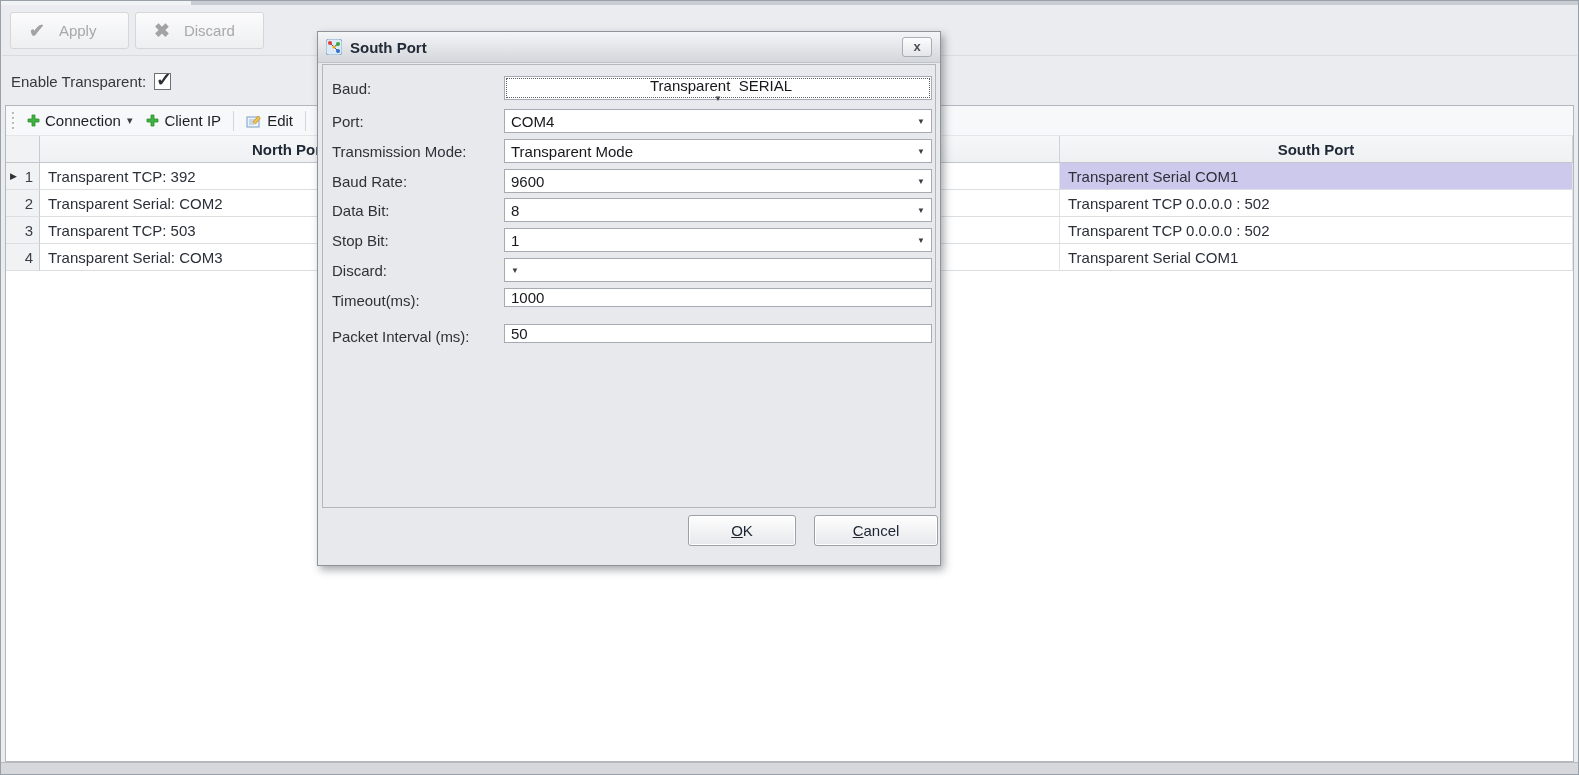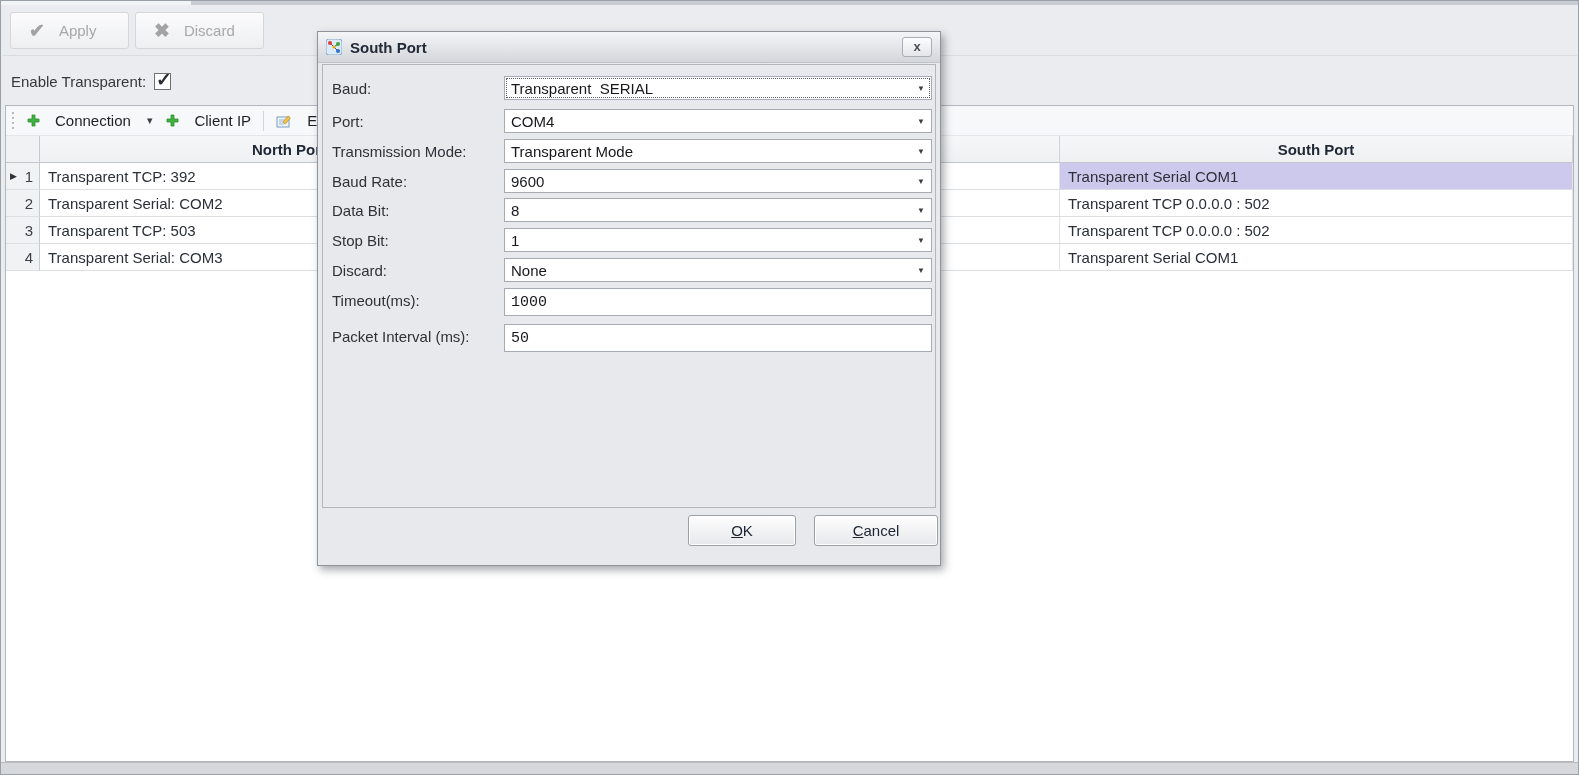--- a/index.html
+++ b/index.html
@@ -37,21 +37,21 @@
   .checkbox .check { position:absolute; left:1px; top:-6px; font-size:19px; font-weight:bold; color:#2c2e33; }
 
   
   .main-panel { position:absolute; top:104px; left:4px; right:4px; bottom:12px;
     background:#fff; border:1px solid #b3b7bd; }
 
   .toolstrip { position:absolute; top:0; left:0; right:0; height:30px; background:#f7f8fa;
     display:flex; align-items:center; border-bottom:1px solid #e4e6ea; padding-left:4px; }
   .grip { display:flex; flex-direction:column; gap:3px; margin:0 6px 0 2px; }
   .grip i { width:2px; height:2px; background:#b6bac1; box-shadow:1px 1px 0 #fff; }
-  .tsitem { display:flex; align-items:center; gap:15px; padding:3px 7px; border-radius:2px;
+  .tsitem { display:flex; align-items:center; gap:5px; padding:3px 7px; border-radius:2px;
     font-size:15px; color:#1d1f24; cursor:default; }
   .tsitem svg { display:block; }
   .ts-caret { font-size:11px; color:#3c4046; margin-left:1px; }
   .ts-sep { width:1px; height:20px; background:#d3d5da; margin:0 5px; }
 
   
   .grid { position:absolute; top:30px; left:0; right:0; bottom:0; }
   .g-row { display:flex; height:27px; }
   .g-head .g-cell {
     background:linear-gradient(#f6f7f8,#eef0f2);
@@ -83,23 +83,23 @@
     background:linear-gradient(#fdfdfe,#e4e5e9); display:flex; align-items:center; justify-content:center;
     font-size:13px; font-weight:bold; color:#4a4e55; line-height:1; padding-bottom:2px; cursor:default; }
   .dlg-content { position:absolute; left:4px; right:4px; top:32px; bottom:57px;
     background:#e8e9ed; border:1px solid #b2b6bd; }
   .fld-label { position:absolute; left:14px; font-size:15px; color:#2e3238; height:24px;
     display:flex; align-items:center; }
   .fld-ctrl { position:absolute; left:186px; width:428px; height:24px; background:#fff;
     border:1px solid #a6abb3; display:flex; align-items:center; }
   .combo-value { flex:1; font-size:15px; color:#17181c; padding-left:6px; white-space:pre; }
   .combo-arrow { width:20px; text-align:center; font-size:8px; color:#3a3f46; flex:none; }
-  .fld-ctrl.focused { outline:1px dotted #5c6066; outline-offset:-3px; }
-  .fld-input { position:absolute; left:186px; width:428px; height:28px; background:#fff;
-    border:1px solid #a6abb3; font-family:Liberation Mono, monospace; font-size:15px;
+  .fld-ctrl.focused { outline:1px dotted #5c6066; outline-offset:-3px;flex-direction:column; }
+  .fld-input { position:absolute; left:186px; width:428px; height:19px; background:#fff;
+    border:1px solid #a6abb3; font-family:Liberation Sans, sans-serif; font-size:15px;
     color:#17181c; padding-left:6px; }
   .dlg-btn { position:absolute; height:31px; border:1px solid #9aa0a8; border-radius:3px;
     background:linear-gradient(#fefefe,#e7e8eb); font-size:15px; color:#1d2532;
     display:flex; align-items:center; justify-content:center; cursor:default;
     box-shadow:inset 0 0 0 1px #fff; }
   .btn-ok { left:370px; top:483px; width:108px; }
   .btn-cancel { left:496px; top:483px; width:124px; }
   .mnemonic { text-decoration:underline; }
 </style>
 </head>
@@ -264,21 +264,20 @@
   </div>
 
   <span class="fld-label" style="top:196px">Stop Bit:</span>
   <div class="fld-ctrl" style="top:196px">
     <span class="combo-value">1</span>
     <span class="combo-arrow">▼</span>
   </div>
 
   <span class="fld-label" style="top:226px">Discard:</span>
   <div class="fld-ctrl" style="top:226px">
-    <span class="combo-value">None</span>
     <span class="combo-arrow">▼</span>
   </div>
 
   <span class="fld-label" style="top:256px">Timeout(ms):</span>
   <input class="fld-input" style="top: 256px;" value="1000">
 
   <span class="fld-label" style="top:292px">Packet Interval (ms):</span>
   <input class="fld-input" style="top: 292px;" value="50">
 
   <div class="dlg-btn btn-ok">

